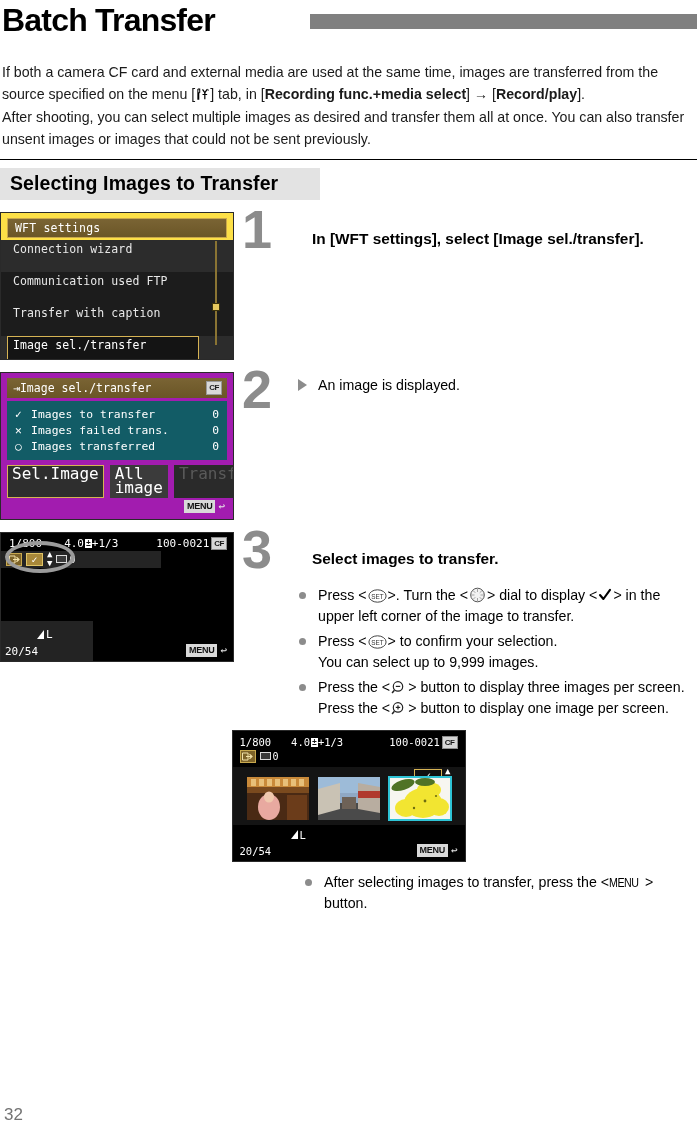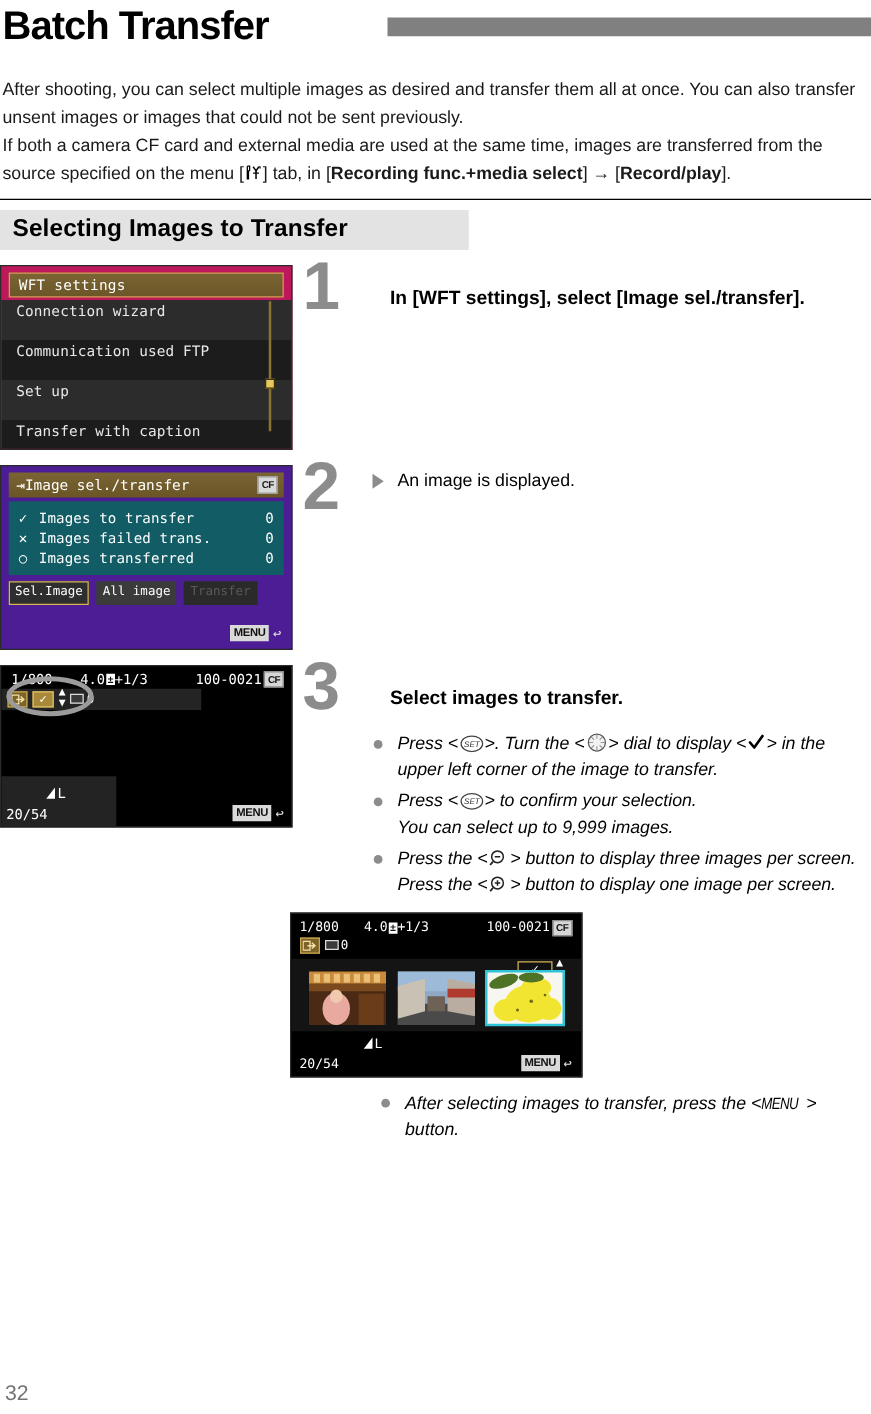--- a/index.html
+++ b/index.html
@@ -67,21 +67,21 @@
   }
 
   
   .rule {
     border-top: 1px solid #000;
     margin: 8px 0 0 0;
     height: 0;
   }
   .section-head {
     margin-top: 8px;
-    width: 375px;
+    width: 320px;
     background: #e3e3e3;
     padding: 4px 0 5px 10px;
     font-size: 19.5px;
     font-weight: bold;
     letter-spacing: 0.1px;
   }
 
   
   .step {
     position: relative;
@@ -121,21 +121,20 @@
     border-left: 9px solid #8c8c8c;
     border-top: 6px solid transparent;
     border-bottom: 6px solid transparent;
   }
   .bullet-line {
     font-size: 14.2px;
     line-height: 21.5px;
     margin: 3px 0 0 0;
     position: relative;
     padding-left: 22px;
-    font-style: italic;
   }
   .bullet-line .dot {
     position: absolute;
     left: 3px;
     top: 7px;
     width: 7px; height: 7px;
     background: #8c8c8c;
     border-radius: 50%;
   }
 
@@ -170,21 +169,21 @@
     letter-spacing: -0.6px;
     font-family: "Liberation Sans Narrow", "Liberation Sans", sans-serif;
     transform: scaleX(0.82);
     transform-origin: left center;
     vertical-align: 0;
   }
 
   
   .cam {
     position: relative;
-    background: #be185d;
+    background: #fde047;
     border: 1px solid #2a2a2a;
     font-family: "DejaVu Sans Mono", monospace;
     overflow: hidden;
   }
   .shot1 { width: 234px; height: 148px; }
   .shot1 .hdr {
     margin: 5px 6px 0 6px;
     height: 20px;
     background: linear-gradient(#7a6434,#6b5627);
     border: 1px solid #caa84a;
@@ -228,21 +227,21 @@
   .shot1 .scrollthumb {
     position: absolute;
     right: 13px;
     top: 90px;
     width: 8px; height: 8px;
     background: #e6c85e;
     border: 1px solid #3a3109;
   }
 
   
-  .shot2 { width: 234px; height: 148px; background:#4c1d95; }
+  .shot2 { width: 234px; height: 148px; background:#a21caf; }
   .shot2 .hdr {
     margin: 5px 6px 0 6px;
     height: 20px;
     background: linear-gradient(#7a6434,#6a5526);
     color: #ffffff;
     font-size: 11.5px;
     line-height: 20px;
     padding-left: 6px;
     position: relative;
   }
@@ -274,21 +273,21 @@
   }
   .shot2 .prow .mk { width: 16px; display:inline-block; }
   .shot2 .prow .txt { flex: 1; letter-spacing: 0.1px; }
   .shot2 .prow .num { width: 14px; text-align: right; }
   .shot2 .btns {
     margin: 5px 6px 0 6px;
     display: flex;
     gap: 6px;
   }
   .shot2 .btn {
-    font-size: 10px;
+    font-size: 16px;
     color: #ffffff;
     background: #3b3b3b;
     padding: 2px 5px 3px 5px;
     line-height: 14px;
   }
   .shot2 .btn.active {
     border: 1px solid #d6b354;
     background: #2e2e2e;
     padding: 1px 4px 2px 4px;
   }
@@ -461,42 +460,41 @@
 </style>
 </head>
 <body>
 
 <div class="title-row">
   <div class="page-title">Batch Transfer</div>
   <div class="title-bar"></div>
 </div>
 
 <div class="intro">
-  <p>After shooting, you can select multiple images as desired and transfer them all at once. You can also transfer unsent images or images that could not be sent previously.</p>
   <p><span>If both a camera CF card and external media are used at the same time, images are transferred from the source specified on the menu [</span><span class="icon-tools"><svg viewBox="0 0 14 14" width="13" height="13">
           <path d="M2,1 L2,5 M2,1 L4,1 L4,5 M2,5 L4,5 M2,5 L2,12 L3,12 L3,5" stroke="#000" stroke-width="1.1" fill="none"></path>
           <path d="M7,1.5 L9.5,5 L12,1.5" stroke="#000" stroke-width="1.3" fill="none"></path>
           <path d="M9.5,5 L9.5,12" stroke="#000" stroke-width="1.3" fill="none"></path>
           <path d="M7,7 L12,7" stroke="#000" stroke-width="1.1" fill="none"></path>
           <path d="M12.6,1 L13.2,3" stroke="#000" stroke-width="1" fill="none"></path>
         </svg></span><span>] tab, in [</span><span class="b">Recording func.+media select</span><span>] </span><span class="arrow-right">→</span> <span>[</span><span class="b">Record/play</span><span>].</span></p>
+  <p>After shooting, you can select multiple images as desired and transfer them all at once. You can also transfer unsent images or images that could not be sent previously.</p>
 </div>
 
 <div class="rule"></div>
 
 <div class="section-head">Selecting Images to Transfer</div>
 
 <div class="step">
   <div class="step-shot">
     <div class="cam shot1">
       <div class="hdr">WFT settings</div>
       <div class="rows">
         <div class="row alt"><span class="lbl">Connection wizard</span></div>
         <div class="row alt2"><span class="lbl">Communication used FTP</span></div>
-        <div class="row alt"><span class="lbl">Set up</span></div>
         <div class="row alt2"><span class="lbl">Transfer with caption</span></div>
         <div class="row alt sel"><span class="selbox"></span><span class="lbl">Image sel./transfer</span></div>
         <div class="row alt2"><span class="lbl">USB device connec. Storage</span></div>
       </div>
       <div class="scrollbar"></div>
       <div class="scrollthumb"></div>
     </div>
   </div>
   <div class="step-body">
     <div class="step-num">1</div>

